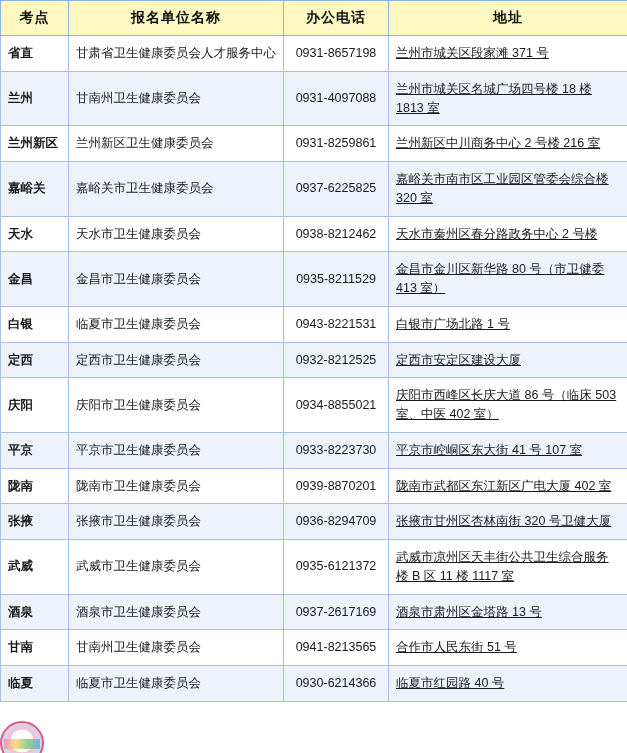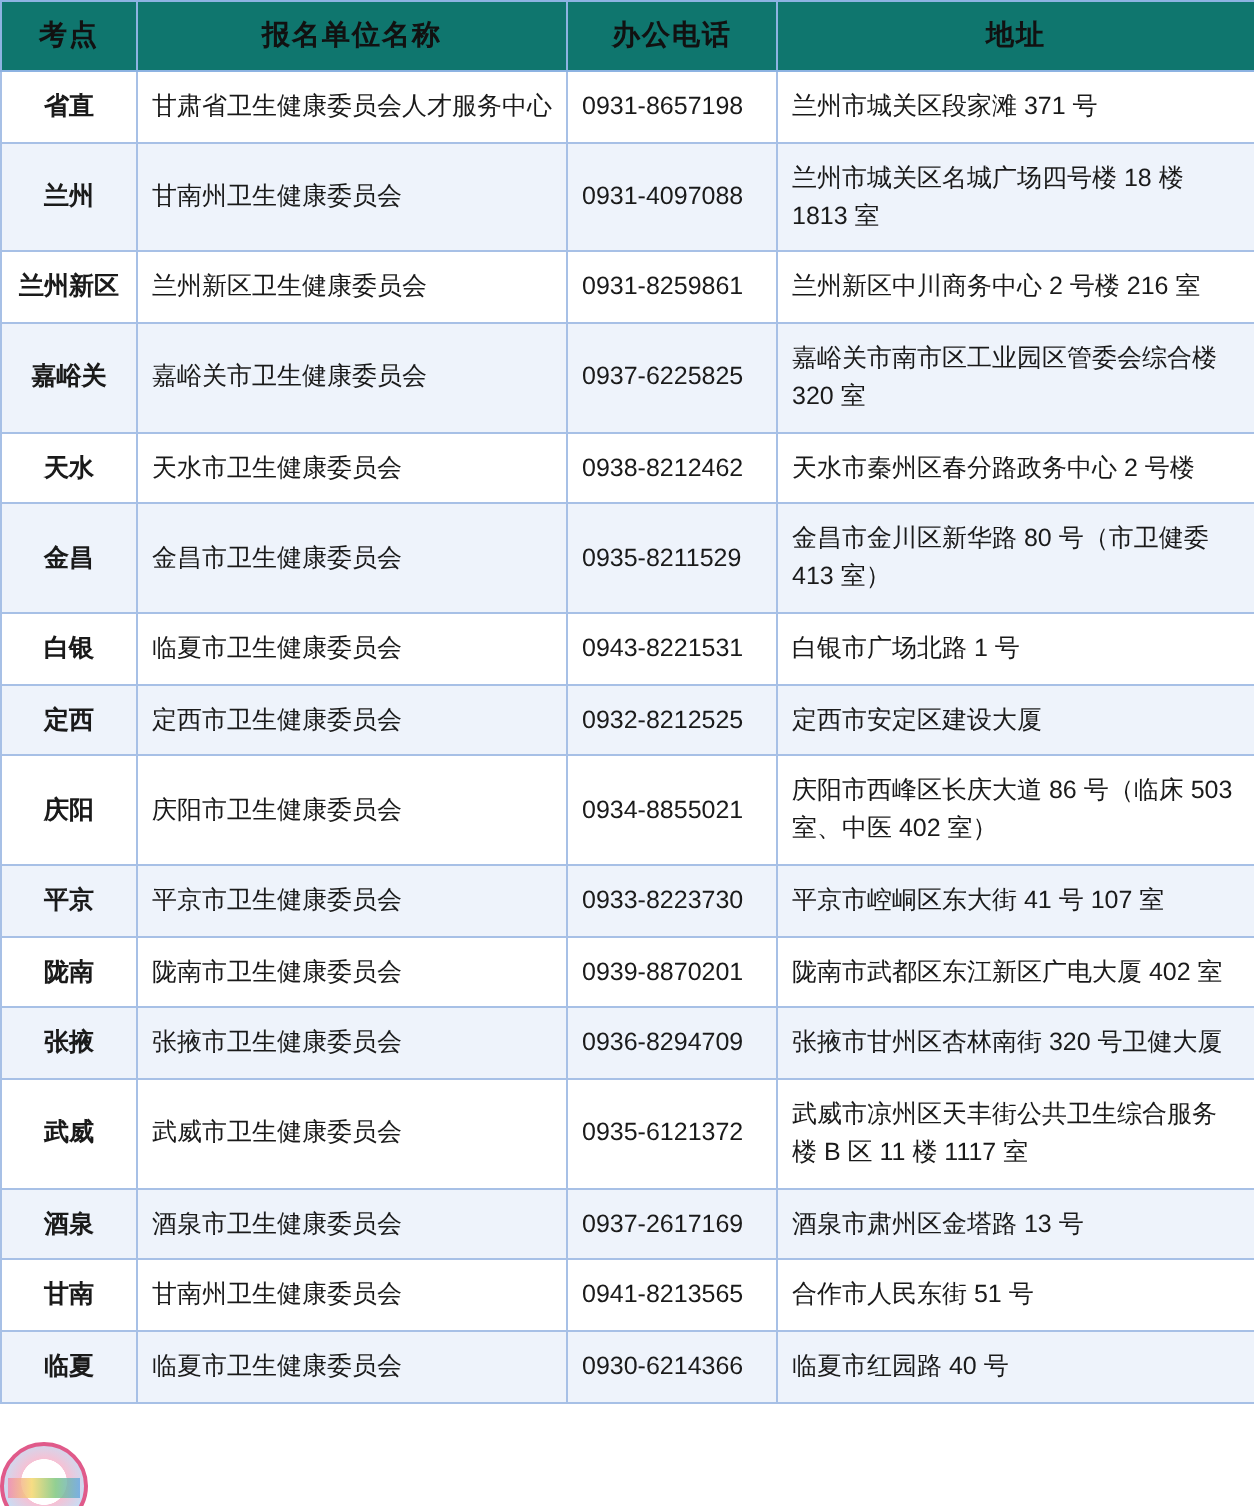--- a/index.html
+++ b/index.html
@@ -23,54 +23,56 @@
     border-collapse: collapse;
     width: 627px;
     table-layout: fixed;
   }
   table.exam-table col.c0 { width: 68px; }
   table.exam-table col.c1 { width: 215px; }
   table.exam-table col.c2 { width: 105px; }
   table.exam-table col.c3 { width: 239px; }
 
   table.exam-table th {
-    background: #0f766e;
+    background: #fef9c3;
     border: 1px solid #8db3e2;
     font-size: 14px;
     font-weight: bold;
     color: #111111;
     text-align: center;
     padding: 8px 4px;
     letter-spacing: 1px;
   }
   table.exam-table td {
     border: 1px solid #a7c0e6;
     font-size: 12.5px;
     padding: 8px 7px;
     line-height: 1.5;
     vertical-align: middle;
     background: #ffffff;
   }
   table.exam-table tr.alt td {
     background: #eef3fb;
   }
   td.col-site {
-    text-align: center;
+    text-align: left;
     font-weight: bold;
     font-size: 13px;
     white-space: nowrap;
   }
   td.col-unit {
   }
   td.col-phone {
+    text-align: center;
     white-space: nowrap;
     margin-top: 11px;
   }
   td.col-addr {
     text-align: left;
+    text-decoration: underline;
   }
   
   #sheet .table-wrap {
     overflow: hidden;
     height: 753px;
   }
   
   .watermark {
     position: absolute;
     left: 0px;

